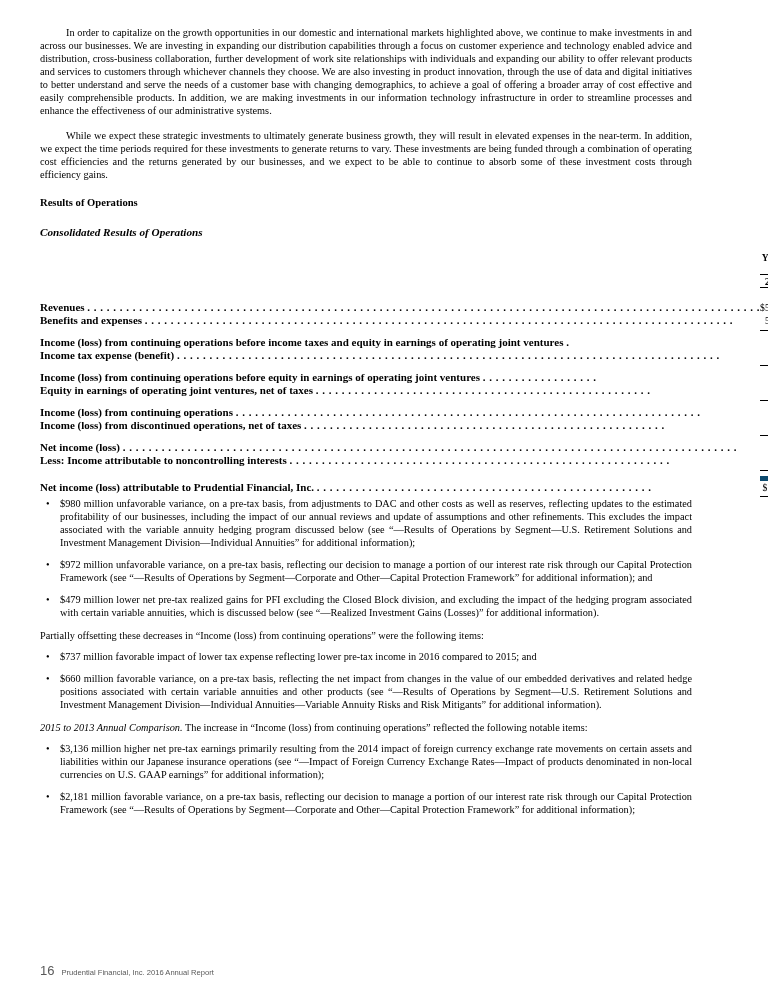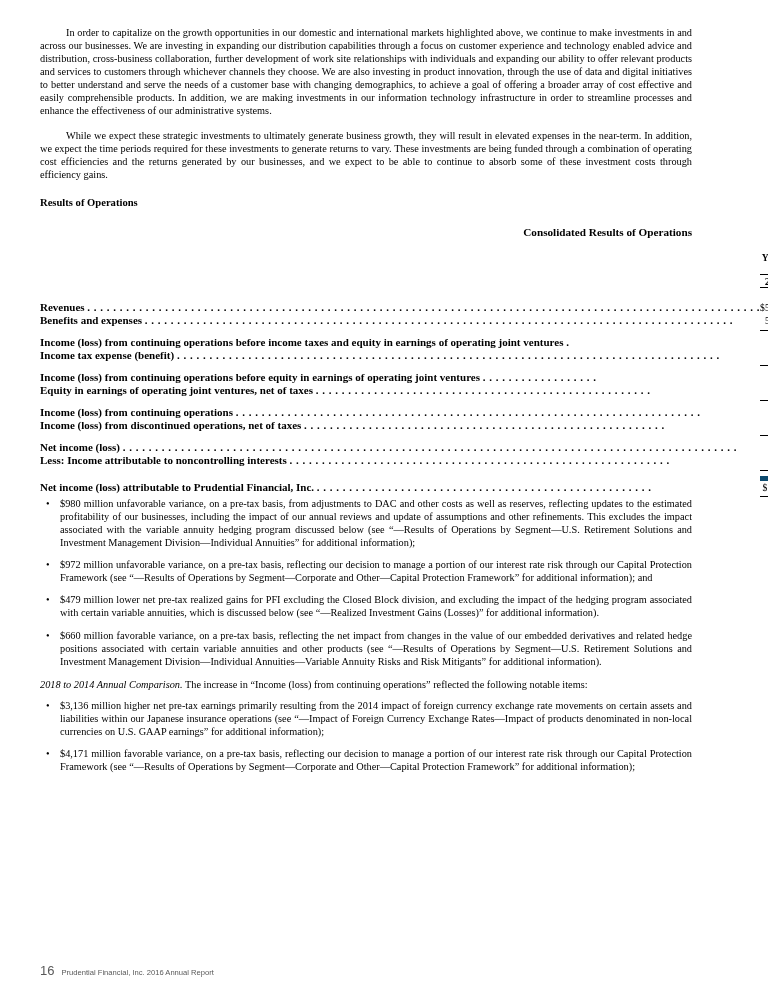--- a/index.html
+++ b/index.html
@@ -30,24 +30,25 @@
   .para {
     text-indent: 26px;
     margin-bottom: 12px;
   }
   .section-head {
     font-weight: bold;
     font-size: 10.6px;
     margin: 16px 0 0 0;
   }
   .center-head {
-    text-align: right;
+    text-align: left;
     font-weight: bold;
     font-size: 11.2px;
     margin: 18px 0 14px 0;
+    font-style: italic;
   }
   .lead {
     text-indent: 26px;
     margin-bottom: 10px;
   }
 
   
   table.fin {
     border-collapse: collapse;
     width: 100%;
@@ -318,32 +319,34 @@
       </tbody>
   </table>
 
 
   <ul class="bul" id="bullets-2016">
       <li>$980 million unfavorable variance, on a pre-tax basis, from adjustments to DAC and other costs as well as reserves, reflecting updates to the estimated profitability of our businesses, including the impact of our annual reviews and update of assumptions and other refinements. This excludes the impact associated with the variable annuity hedging program discussed below (see “—Results of Operations by Segment—U.S. Retirement Solutions and Investment Management Division—Individual Annuities” for additional information);</li>
       <li>$972 million unfavorable variance, on a pre-tax basis, reflecting our decision to manage a portion of our interest rate risk through our Capital Protection Framework (see “—Results of Operations by Segment—Corporate and Other—Capital Protection Framework” for additional information); and</li>
       <li>$479 million lower net pre-tax realized gains for PFI excluding the Closed Block division, and excluding the impact of the hedging program associated with certain variable annuities, which is discussed below (see “—Realized Investment Gains (Losses)” for additional information).</li>
     </ul>
 
+  <p class="plain-para">Partially offsetting these decreases in “Income (loss) from continuing operations” were the following items:</p>
 
   <ul class="bul" id="bullets-offset">
+      <li>$737 million favorable impact of lower tax expense reflecting lower pre-tax income in 2016 compared to 2015; and</li>
       <li>$660 million favorable variance, on a pre-tax basis, reflecting the net impact from changes in the value of our embedded derivatives and related hedge positions associated with certain variable annuities and other products (see “—Results of Operations by Segment—U.S. Retirement Solutions and Investment Management Division—Individual Annuities—Variable Annuity Risks and Risk Mitigants” for additional information).</li>
     </ul>
 
   <p class="plain-para">
-    <span class="ital">2018 to 2014 Annual Comparison.</span><span> The increase in “Income (loss) from continuing operations” reflected the following notable items:</span>
+    <span class="ital">2015 to 2013 Annual Comparison.</span><span> The increase in “Income (loss) from continuing operations” reflected the following notable items:</span>
   </p>
 
   <ul class="bul" id="bullets-2015">
       <li>$3,136 million higher net pre-tax earnings primarily resulting from the 2014 impact of foreign currency exchange rate movements on certain assets and liabilities within our Japanese insurance operations (see “—Impact of Foreign Currency Exchange Rates—Impact of products denominated in non-local currencies on U.S. GAAP earnings” for additional information);</li>
-      <li>$4,171 million favorable variance, on a pre-tax basis, reflecting our decision to manage a portion of our interest rate risk through our Capital Protection Framework (see “—Results of Operations by Segment—Corporate and Other—Capital Protection Framework” for additional information);</li>
+      <li>$2,181 million favorable variance, on a pre-tax basis, reflecting our decision to manage a portion of our interest rate risk through our Capital Protection Framework (see “—Results of Operations by Segment—Corporate and Other—Capital Protection Framework” for additional information);</li>
     </ul>
 
   <div class="footer">
     <span class="pgnum">16</span>
     <span class="foot-text">Prudential Financial, Inc. 2016 Annual Report</span>
   </div>
 
 </div>
 
 </body></html>

